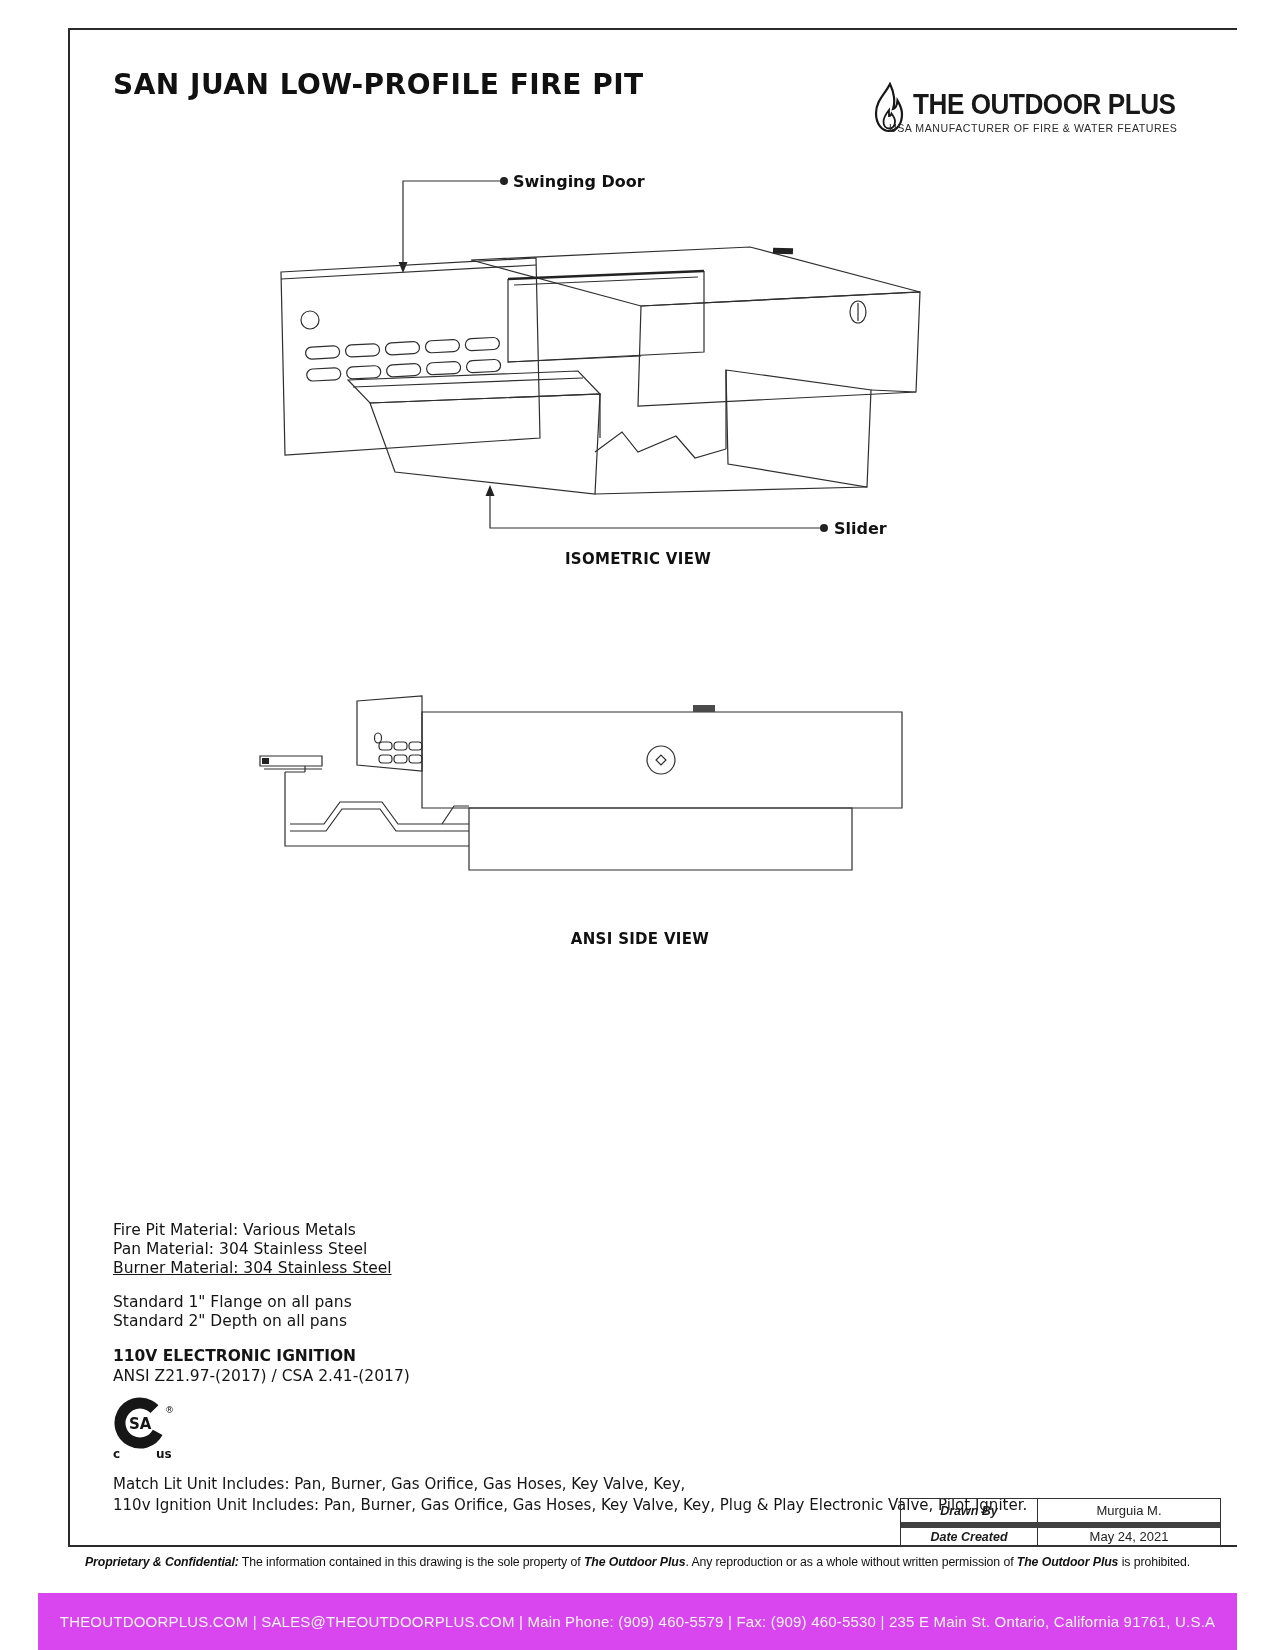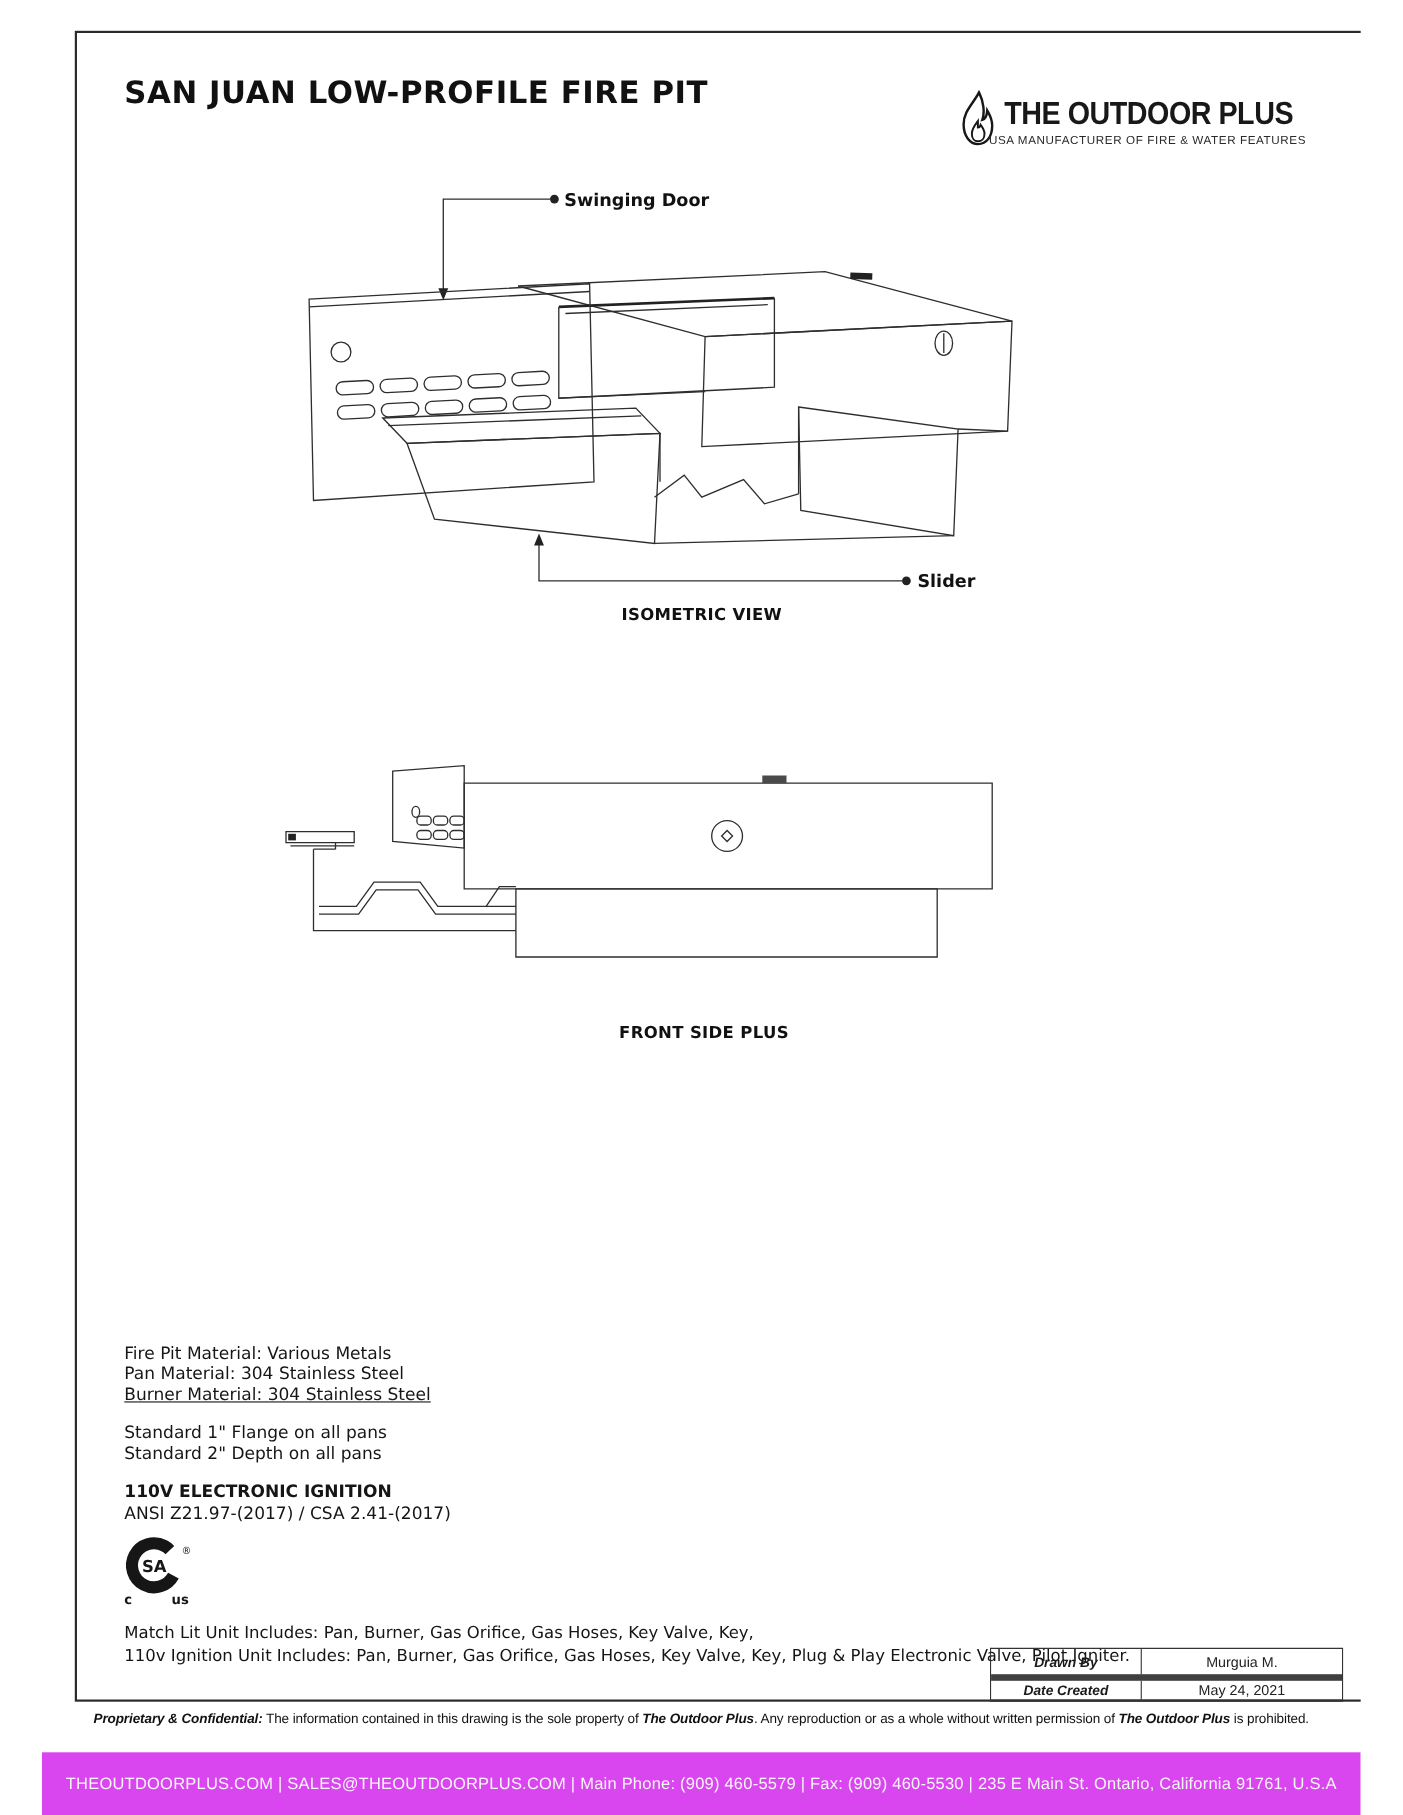--- a/index.html
+++ b/index.html
@@ -8,21 +8,21 @@
   .page { position:relative; width:1199px; height:1650px; margin:0 auto; background:#fff; overflow:hidden; }
   .sheet-border { position:absolute; left:30px; top:28px; width:1215px; height:1519px; border:2px solid #2b2b2b; }
 
   .doc-title { position:absolute; left:75px; top:68px; font-size:28px; font-weight:bold; letter-spacing:.5px; color:#111; }
 
   
   .logo { position:absolute; left:833px; top:82px; width:330px; }
   .logo-row { display:flex; align-items:flex-start; }
   .logo-flame { width:36px; height:52px; margin-right:6px; flex:0 0 auto; }
   .logo-name { font-family:"Liberation Sans", sans-serif; font-size:29px; font-weight:bold; color:#181818; letter-spacing:-.5px; transform:scaleX(.9); transform-origin:left top; white-space:nowrap; margin-top:6px; }
-  .logo-tag { font-family:"Liberation Sans", sans-serif; font-size:10.6px; letter-spacing:.55px; color:#2a2a2a; margin-left:28px; margin-top:-12px; white-space:nowrap; }
+  .logo-tag { font-family:"Liberation Sans", sans-serif; font-size:10.6px; letter-spacing:.55px; color:#2a2a2a; margin-left:18px; margin-top:-12px; white-space:nowrap; }
 
   svg.draw { position:absolute; }
   svg.draw path, svg.draw rect, svg.draw circle, svg.draw ellipse { vector-effect:non-scaling-stroke; }
   .ln { stroke:#2e2e2e; stroke-width:1.2; fill:none; }
   .lnthick { stroke:#222; stroke-width:2.4; fill:none; }
   .fillink { fill:#222; stroke:none; }
 
   .callout { position:absolute; font-size:16px; font-weight:bold; color:#111; white-space:nowrap; }
   .view-caption { position:absolute; font-size:15px; font-weight:bold; letter-spacing:.3px; color:#111; }
 
@@ -141,21 +141,21 @@
     <path class="ln" d="M267,766 V772"></path>
 
     <path class="ln" d="M247,772 H267 M247,772 V846 H431"></path>
     <path class="ln" d="M252,824 H286 L302,802 H344 L360,824 H431"></path>
     <path class="ln" d="M252,831 H288 L304,809 H342 L358,831 H431"></path>
     <path class="ln" d="M404,824 L416,806 H431"></path>
 
     <rect class="ln" x="431" y="808" width="383" height="62"></rect>
   </svg>
 
-  <div class="view-caption" style="left:482px;top:930px;width:240px;text-align:center;">FRONT SIDE PLUS</div>
+  <div class="view-caption" style="left:482px;top:930px;width:240px;text-align:center;">ANSI SIDE VIEW</div>
 
   <div class="spec" style="top:1221px;">Fire Pit Material: Various Metals</div>
   <div class="spec" style="top:1240px;">Pan Material: 304 Stainless Steel</div>
   <div class="spec" style="top:1259px;text-decoration:underline;">Burner Material: 304 Stainless Steel</div>
 
   <div class="spec" style="top:1293px;">Standard 1" Flange on all pans</div>
   <div class="spec" style="top:1312px;">Standard 2" Depth on all pans</div>
 
   <div class="spec bold" style="top:1347px;">110V ELECTRONIC IGNITION</div>
   <div class="spec" style="top:1367px;">ANSI Z21.97-(2017) / CSA 2.41-(2017)</div>

